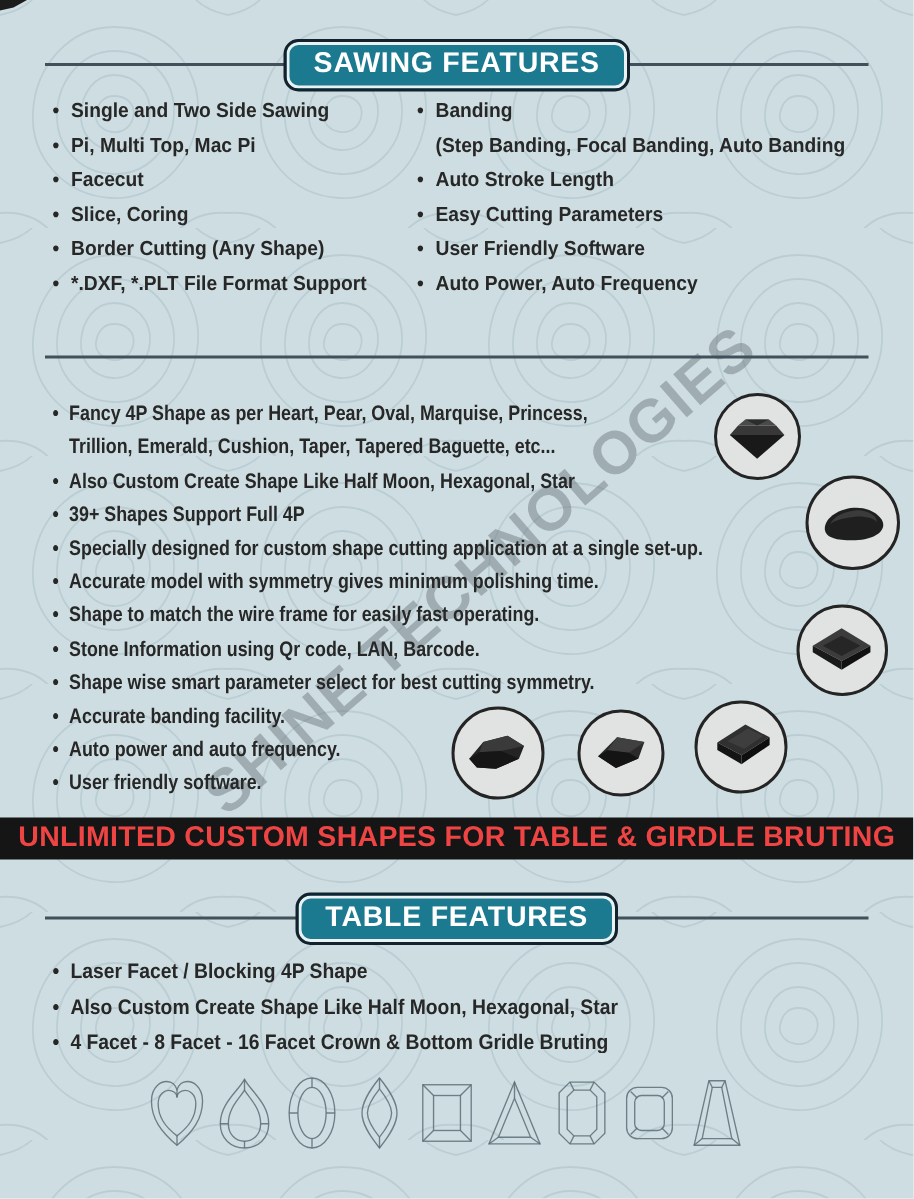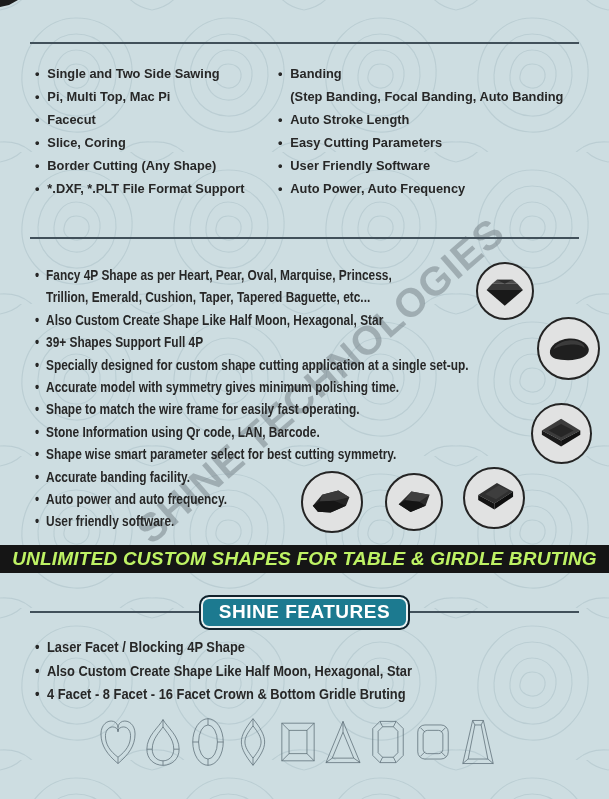--- a/index.html
+++ b/index.html
@@ -62,23 +62,22 @@
     border-radius:50%;
     display:flex;align-items:center;justify-content:center;
   }
   .stone-circle svg{width:88%;height:88%;}
 
   
   .banner{
     position:absolute;left:0;top:545px;width:609px;height:28px;z-index:3;
     background:#151515;
     display:flex;align-items:center;justify-content:center;
-    color:#bef264;font-size:19px;font-weight:bold;letter-spacing:.2px;
+    color:#ef4444;font-size:19px;font-weight:bold;letter-spacing:.2px;
     white-space:nowrap;
-    font-style:italic;
   }
 
   
   .gem-row{position:absolute;left:97px;top:716px;z-index:2;display:flex;gap:3px;}
   .gem-row svg{width:42px;height:52px;}
   .gem-row path,.gem-row ellipse,.gem-row rect,.gem-row line,.gem-row polygon{
     fill:none;stroke:#5c6d76;stroke-width:1;opacity:.85;
   }
 </style>
 </head>
@@ -103,20 +102,21 @@
   </svg>
 
   <svg class="corner-mark" width="20" height="8">
     <polygon points="0,0 18,0 9,5 0,7" fill="#1c1c1c"></polygon>
   </svg>
 
   <div class="watermark">SHINE TECHNOLOGIES</div>
 
   <div class="badge-row" style="top:27px;">
     <div class="rule"></div>
+    <div class="badge">SAWING FEATURES</div>
   </div>
 
   <ul class="feat-list sawing-left">
 
       <li>
         <span class="bullet">•</span>
         <span class="ftext">Single and Two Side Sawing</span>
       </li>
 
       <li>
@@ -292,21 +292,21 @@
       <polygon points="12,27 31,37 31,44 12,33" fill="#141414"></polygon>
       <polygon points="53,23 31,37 31,44 53,29" fill="#0e0e0e"></polygon>
       <polygon points="20,26 36,16 48,22 33,32" fill="#3e3e3e"></polygon>
     </svg>
   </div>
 
   <div class="banner">UNLIMITED CUSTOM SHAPES FOR TABLE &amp; GIRDLE BRUTING</div>
 
   <div class="badge-row" style="top:596px;">
     <div class="rule"></div>
-    <div class="badge">SHINE FEATURES</div>
+    <div class="badge">TABLE FEATURES</div>
   </div>
 
   <ul class="feat-list facet-list">
 
       <li>
         <span class="bullet">•</span>
         <span class="ftext">Laser Facet / Blocking 4P Shape</span>
       </li>
 
       <li>

